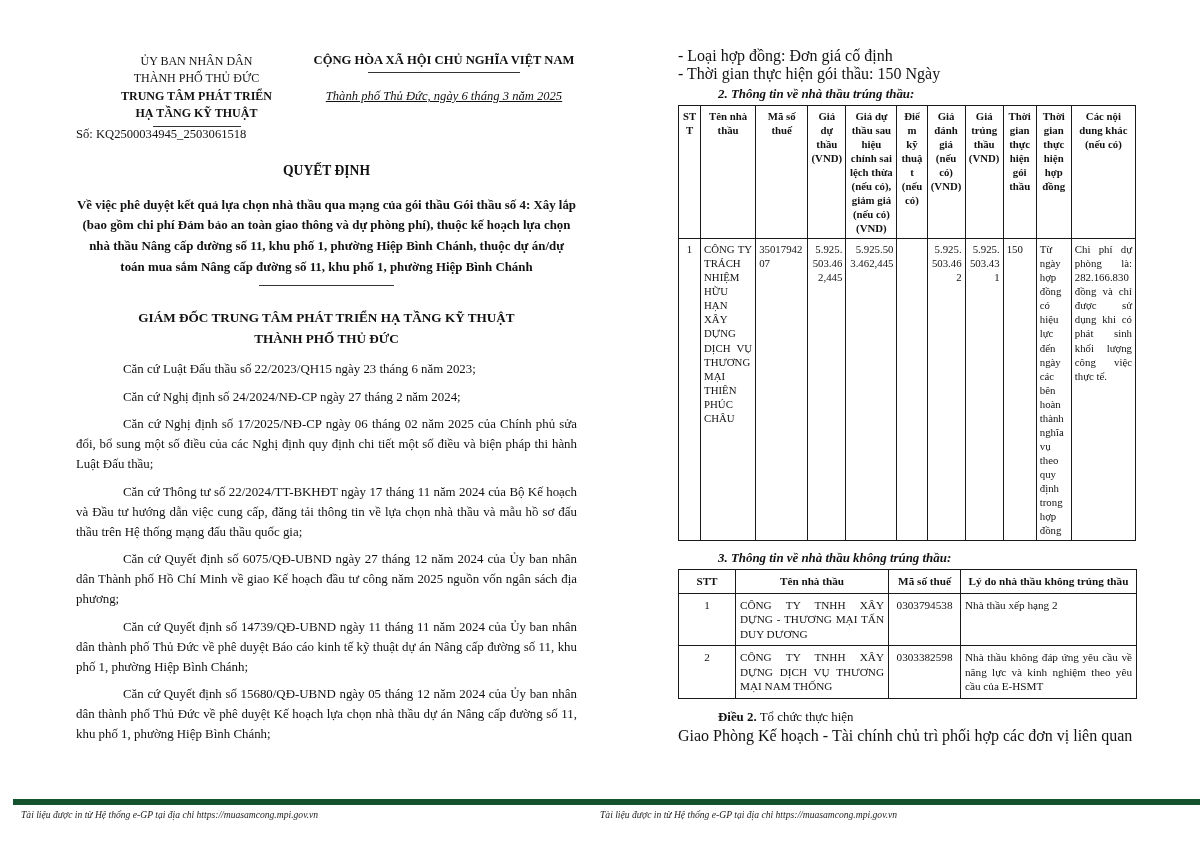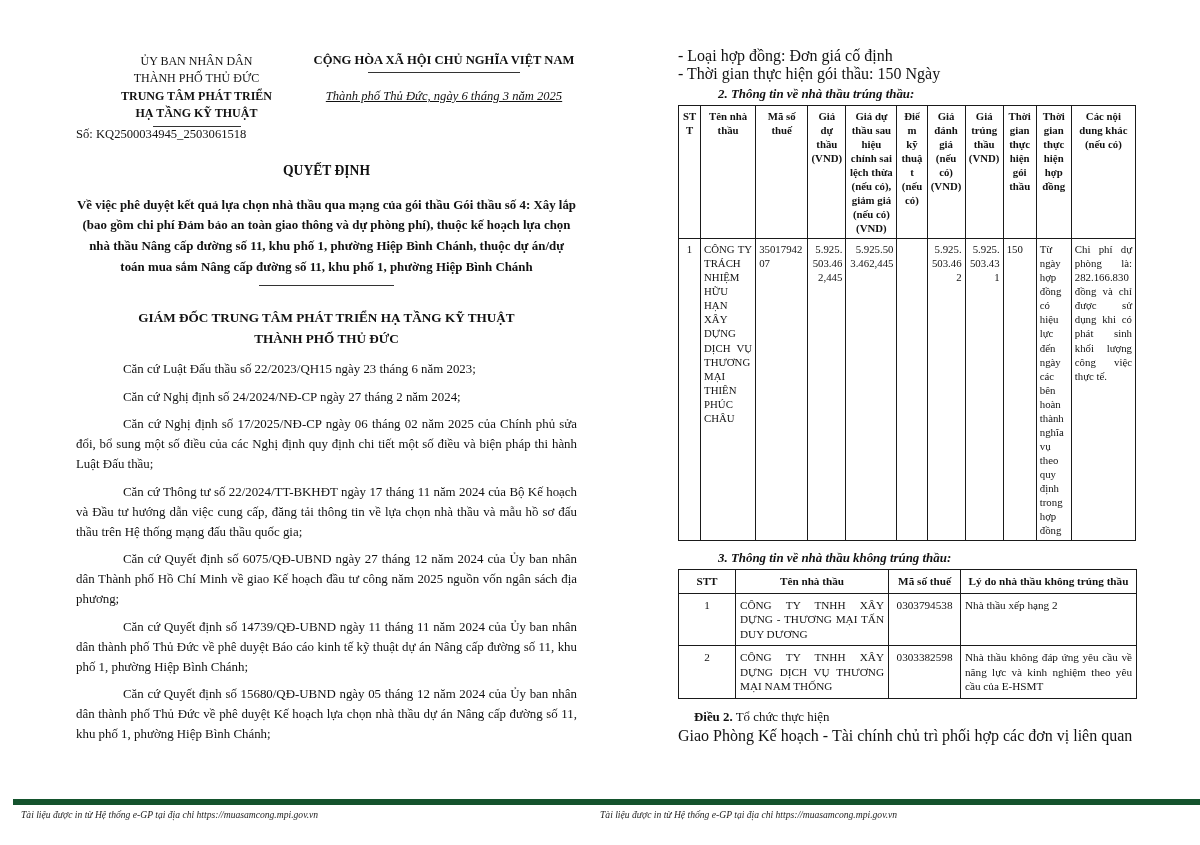--- a/index.html
+++ b/index.html
@@ -33,21 +33,21 @@
   .sec-title{font-weight:bold;font-style:italic;font-size:12.9px;margin:4px 17px 3px 40px;}
   table{border-collapse:collapse;table-layout:fixed;background:#fff;}
   .tbl{width:458px;border:1.6px solid #1a1a1a;}
   .tbl th,.tbl td{border:1px solid #1a1a1a;vertical-align:top;padding:3px 3px;
       font-size:10.8px;line-height:1.3;overflow-wrap:anywhere;hyphens:none;}
   .tbl th{font-weight:bold;text-align:center;}
   td.num{text-align:right;word-break:break-all;}
   td.ctr{text-align:center;}
   td.jst{text-align:justify;}
   .tbl2 th,.tbl2 td{font-size:11.2px;padding:4px 4px;}
-  .art{font-size:12.9px;line-height:1.5;margin-left:16px;margin-top:9px;}
+  .art{font-size:12.9px;line-height:1.5;margin-left:40px;margin-top:9px;}
   .art .lbl{font-weight:bold;}
 
   
   .footer{position:absolute;left:0;right:0;top:799px;border-top:6px solid #14532d;}
   .footer .ftext{font-style:italic;font-size:9.6px;color:#222;padding:4px 0 0 8px;white-space:nowrap;}
   .page2 .footer .ftext{padding-left:0px;}
 </style>
 </head>
 <body>
 

